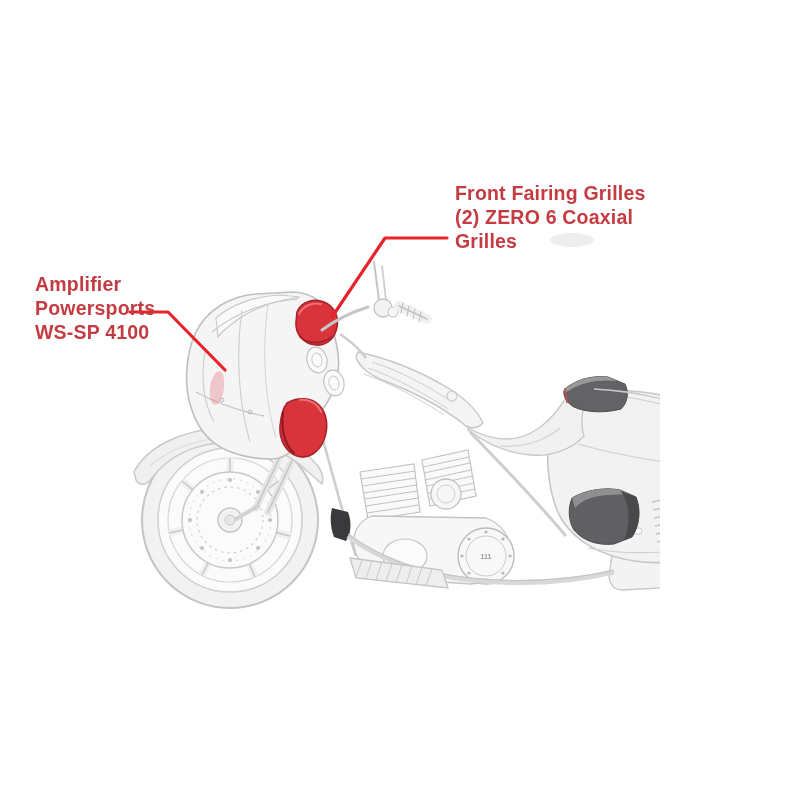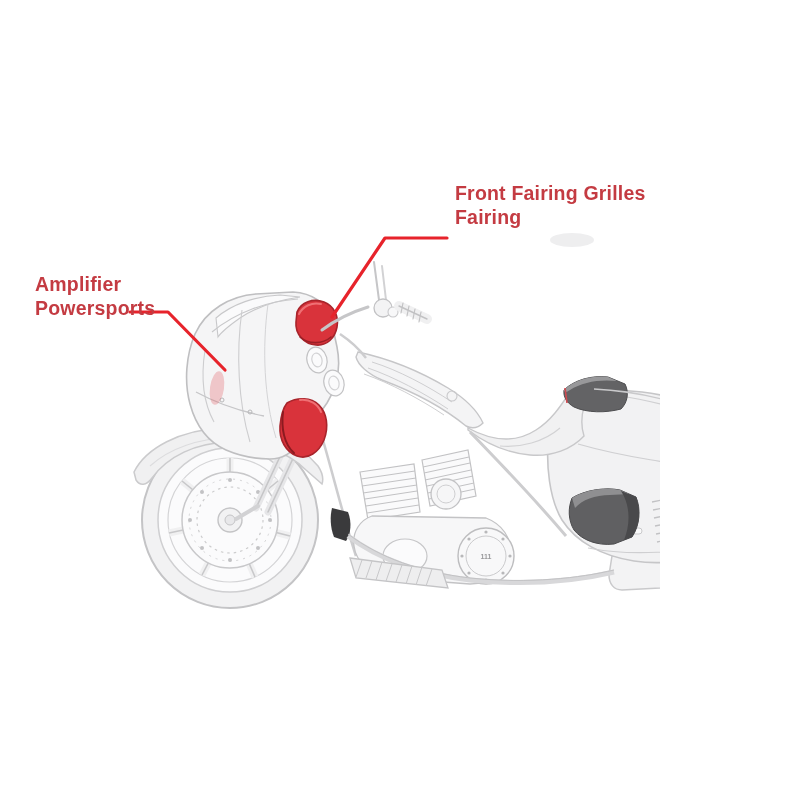--- a/index.html
+++ b/index.html
@@ -271,21 +271,23 @@
   <ellipse cx="572" cy="240" rx="22" ry="7" fill="#eeeeef"></ellipse>
 
   <g fill="none" stroke="#e7232b" stroke-width="3.2" stroke-linecap="round" stroke-linejoin="round">
     <polyline points="447,238 385,238 332,317"></polyline>
     <polyline points="130,312 168,312 225,370"></polyline>
   </g>
 </svg>
 
   <div class="callout-label label-speakers">
     <div>Front Fairing Grilles</div>
-    <div>Fairing</div>
+    <div>(2) ZERO 6 Coaxial</div>
+    <div>Grilles</div>
   </div>
 
   <div class="callout-label label-amplifier">
     <div>Amplifier</div>
     <div>Powersports</div>
+    <div>WS-SP 4100</div>
   </div>
 
 </div>
 
 </body></html>

